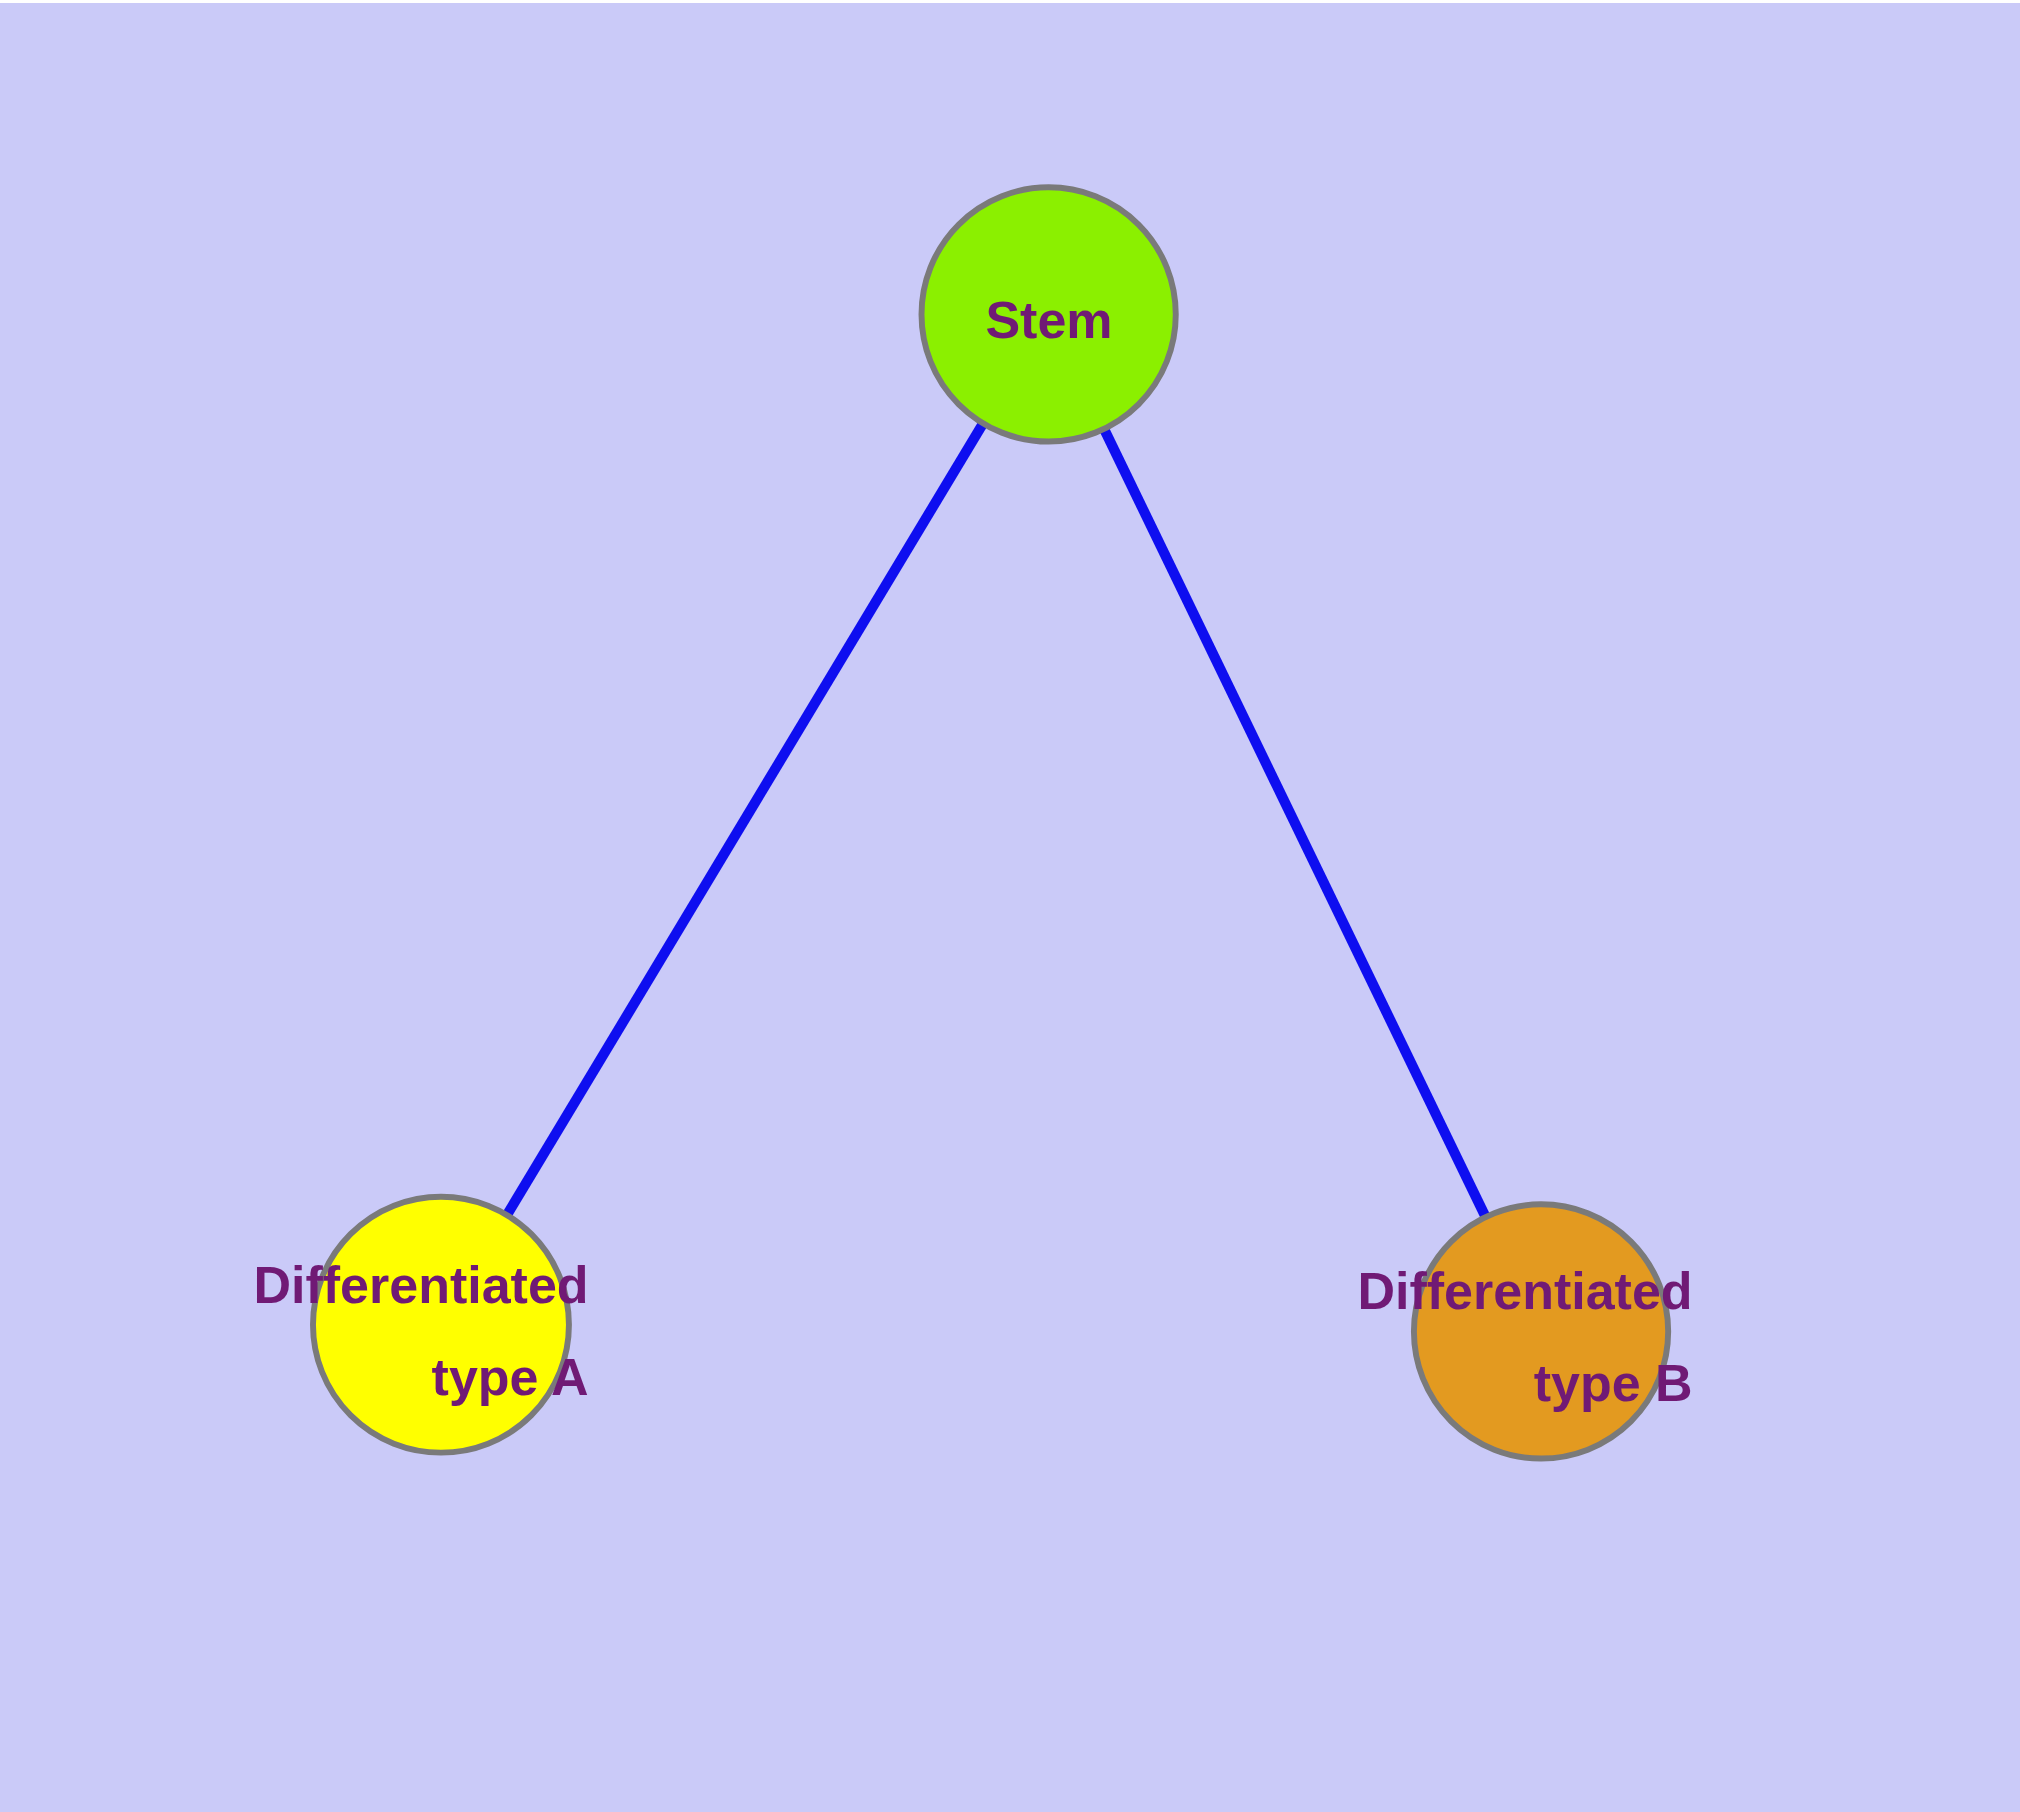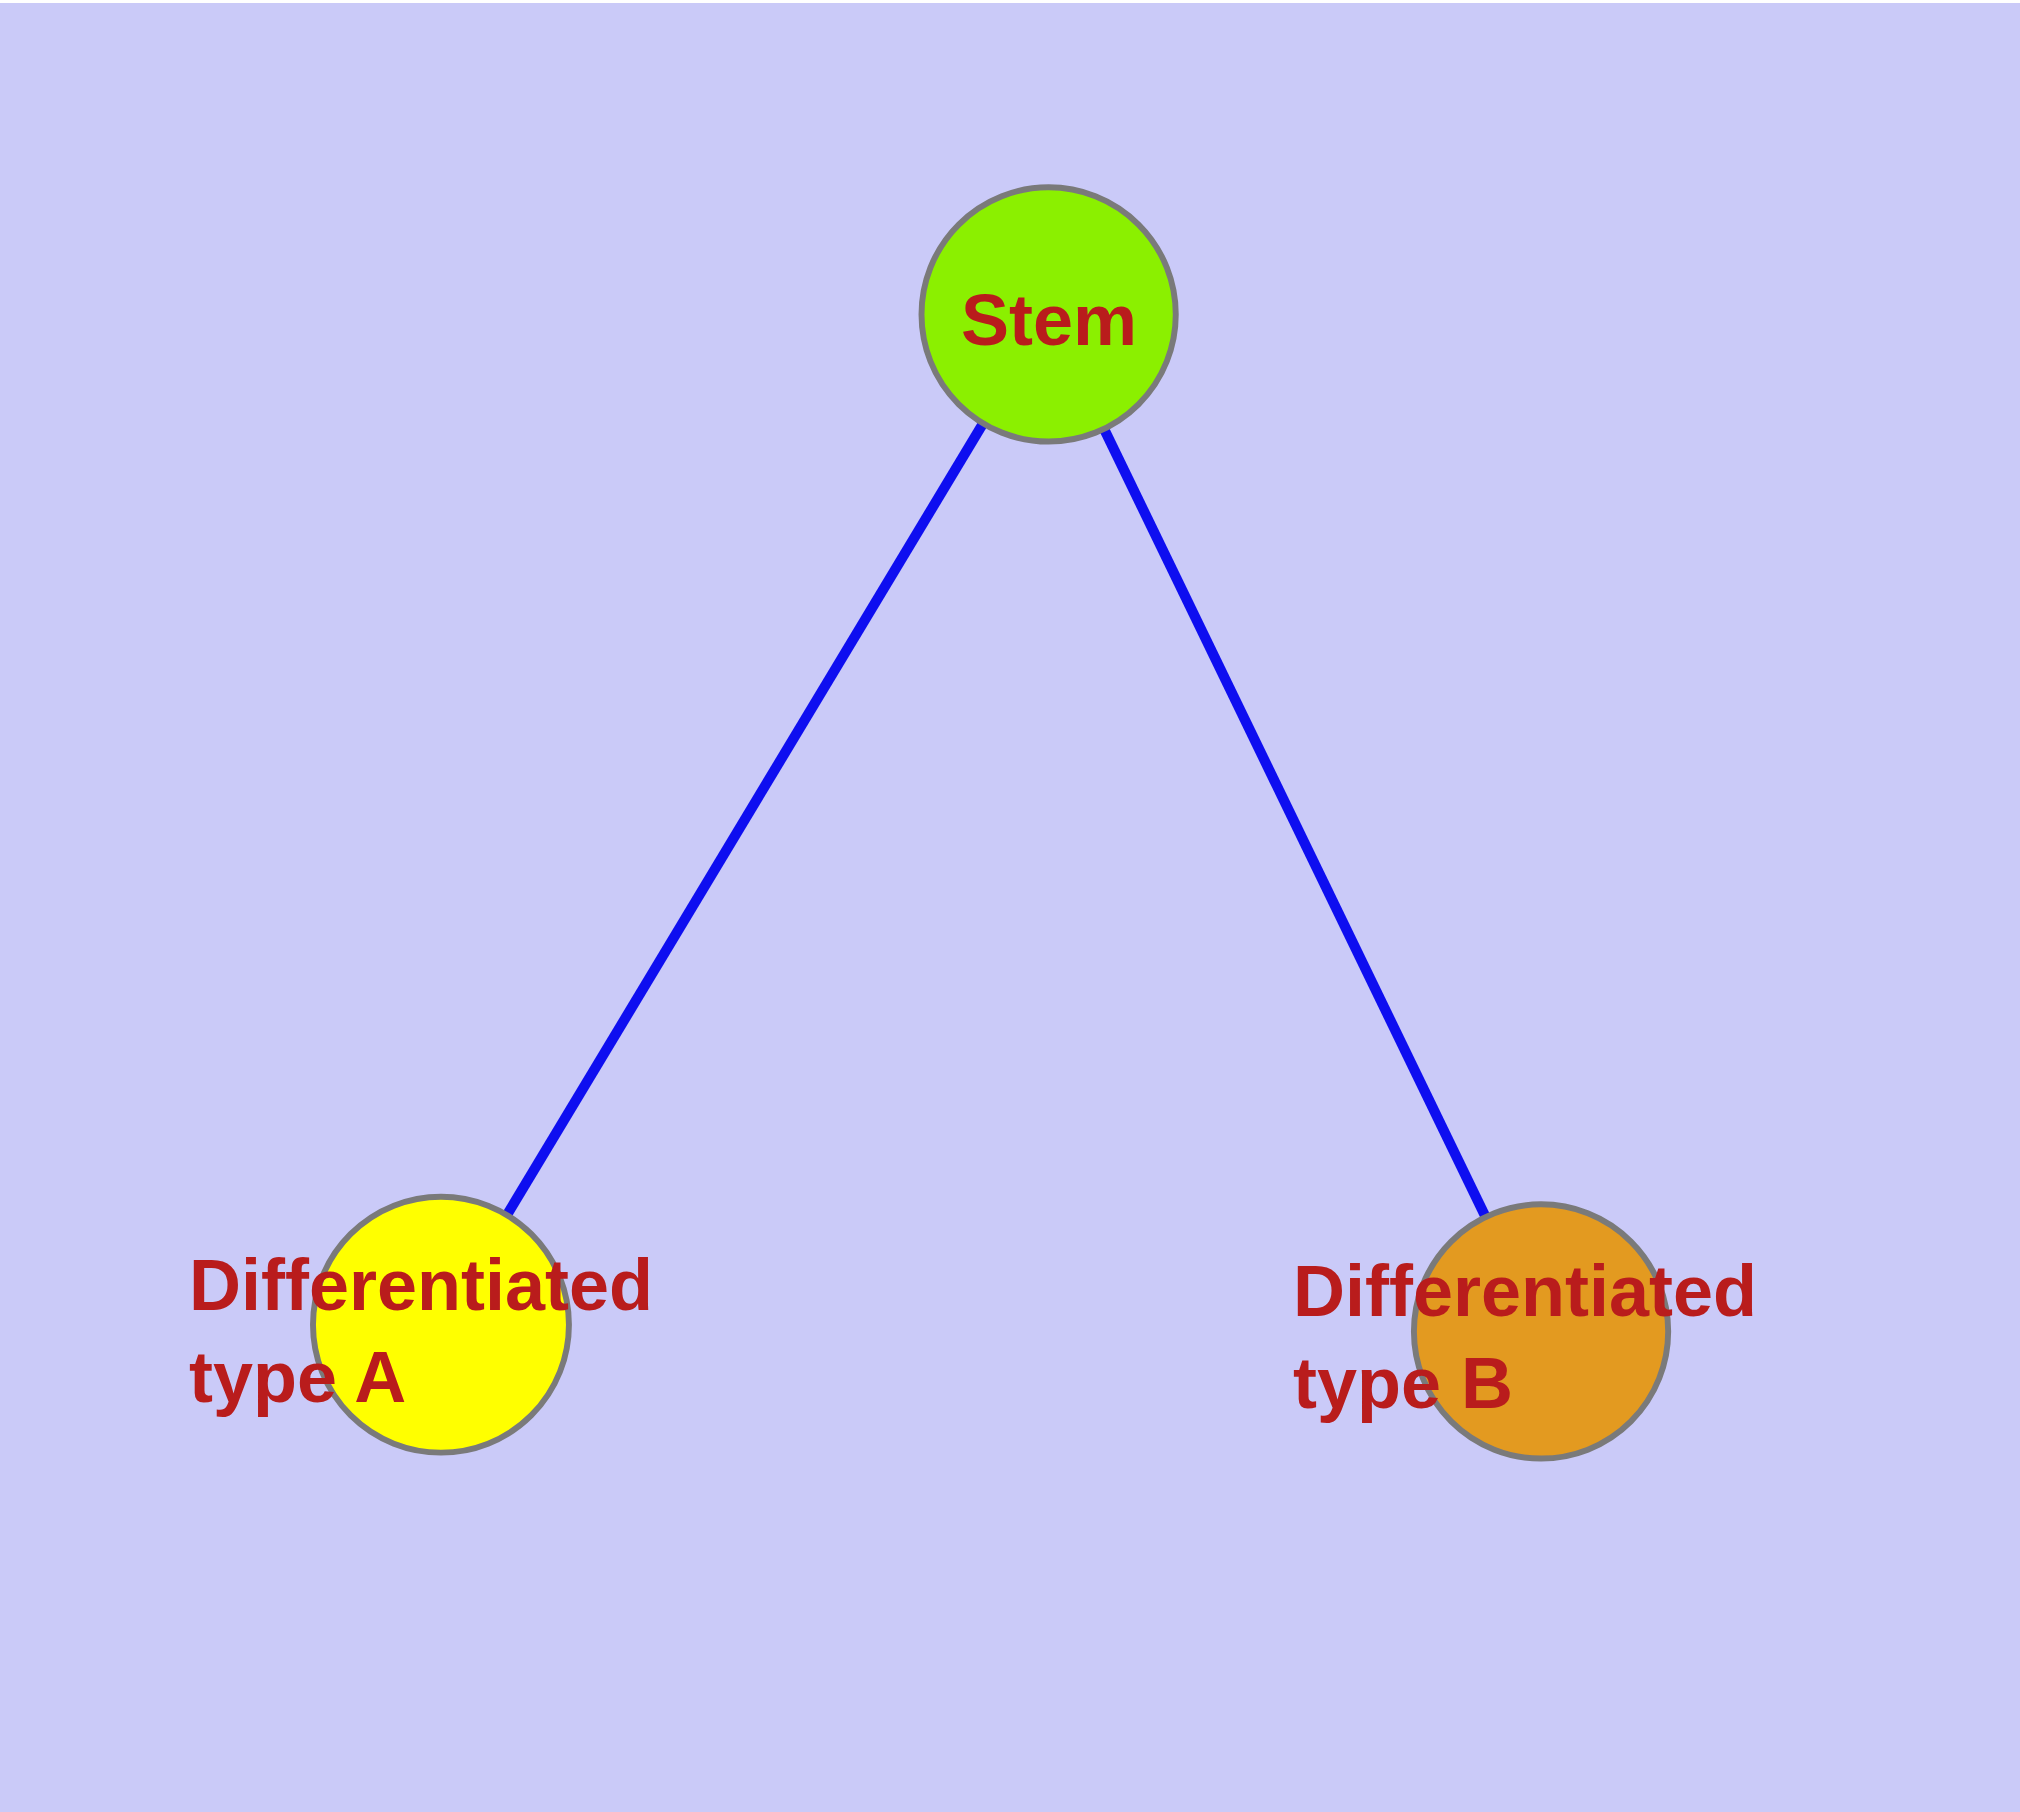--- a/index.html
+++ b/index.html
@@ -35,25 +35,25 @@
     stroke-width: 12px;
     stroke-linecap: butt;
   }
   svg.graph circle {
     stroke: #7A7A7A;
     stroke-width: 7px;
   }
   .node-label {
     position: absolute;
     transform: translate(-50%, -50%);
-    color: #b91c1c;
-    font-size: 72px;
+    color: #701a75;
+    font-size: 52px;
     font-weight: bold;
     line-height: 92px;
-    text-align: left;
+    text-align: right;
     white-space: pre-line;
     letter-spacing: 0px;
   }
   .label-stem   { left: 1049px; top: 320px;  }
   .label-type-a { left: 421px;  top: 1331px; }
   .label-type-b { left: 1525px; top: 1337px; }
 </style>
 </head>
 <body>
 

